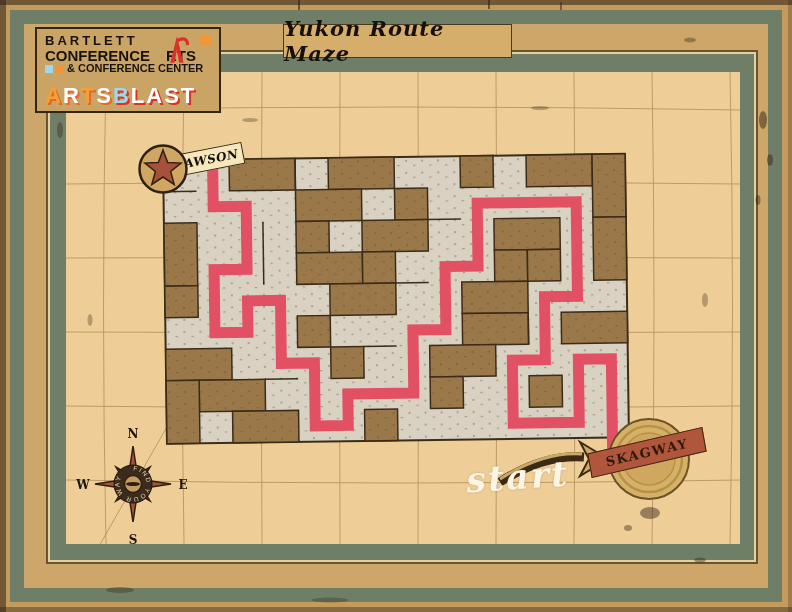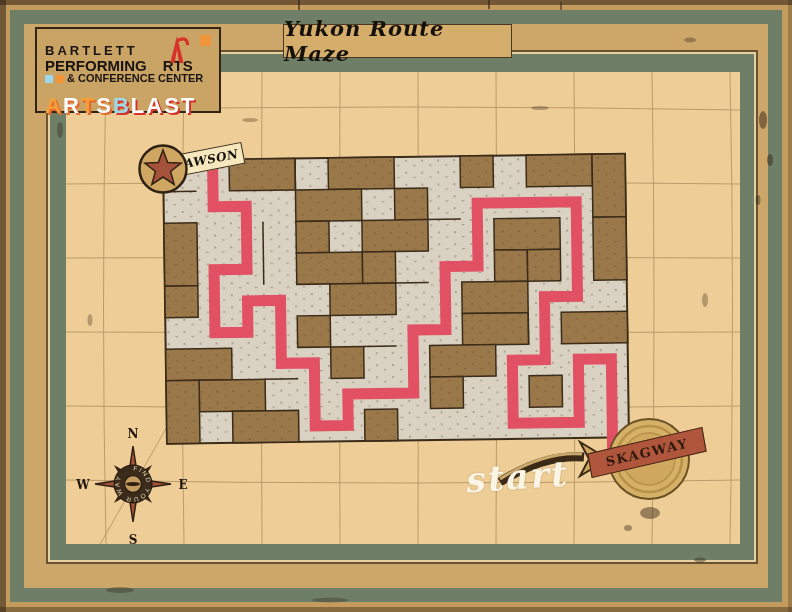--- a/index.html
+++ b/index.html
@@ -11,21 +11,21 @@
   
   .f-outer  {inset:0;background:#c39b5c;}
   .f-teal1  {inset:10px;background:#6f7f67;}
   .f-tan2   {inset:24px;background:#cda769;}
   .f-teal2  {top:52px;right:36px;bottom:50px;left:48px;background:#6f7f67;
              border:2px solid #e6d0a0;outline:2px solid #6b5331;}
   .f-inner  {top:72px;right:52px;bottom:68px;left:66px;background:#eecd96;}
 
   
   .logo-box{left:35px;top:27px;width:186px;height:86px;background:#c9a464;
-            border:2px solid #332513;padding:15px 7px 4px 8px;z-index:6;}
+            border:2px solid #332513;padding:5px 7px 4px 8px;z-index:6;}
   .logo-l1{font-weight:900;font-size:13px;letter-spacing:3px;color:#191310;line-height:14px;}
   .logo-l2{font-weight:900;font-size:15px;letter-spacing:0;color:#191310;line-height:15px;
            display:flex;align-items:flex-end;}
   .logo-l3{font-weight:800;font-size:11px;color:#191310;line-height:11px;display:flex;align-items:center;gap:3px;}
   .logo-l4{font-weight:900;font-size:22px;letter-spacing:2px;line-height:24px;margin-top:10px;white-space:nowrap;}
   .logo-sq{display:inline-block;width:8px;height:8px;}
   .sq-orange{background:#f0953a;}
   .sq-blue{background:#9ed8ea;}
   .logo-sq-tr{right:8px;top:6px;width:11px;height:11px;background:#f0953a;}
 
@@ -105,21 +105,21 @@
   </svg>
 
   <div class="abs logo-box">
     <div class="abs logo-sq-tr"></div>
     <svg class="abs" width="22" height="30" viewBox="0 0 20 27" style="right:30px;top:5px;">
       <path d="M3,26 L9,2 L15,26 L11,26 L9,14 L7,26 Z" fill="#d9322b"></path>
       <path d="M9,6 Q18,1 19,10" stroke="#d9322b" stroke-width="3" fill="none"></path>
     </svg>
     <div class="logo-l1">BARTLETT</div>
     <div class="logo-l2">
-      <span>PERFORMING</span>
+      <span>CONFERENCE</span>
       <span style="width:16px;"></span>
       <span>RTS</span>
     </div>
     <div class="logo-l3">
       <span class="logo-sq sq-blue"></span>
       <span class="logo-sq sq-orange"></span>
       <span>&amp; CONFERENCE CENTER</span>
     </div>
     <div class="logo-l4" id="artsblast"><span style="color: rgb(246, 159, 54); text-shadow: rgb(228, 105, 44) 2px 2px 0px;">A</span><span style="color: rgb(255, 255, 255); text-shadow: rgb(228, 105, 44) 2px 2px 0px;">R</span><span style="color: rgb(246, 159, 54); text-shadow: rgb(228, 105, 44) 2px 2px 0px;">T</span><span style="color: rgb(255, 255, 255); text-shadow: rgb(228, 105, 44) 2px 2px 0px;">S</span><span style="color: rgb(158, 216, 234); text-shadow: rgb(217, 50, 43) 2px 2px 0px;">B</span><span style="color: rgb(255, 255, 255); text-shadow: rgb(217, 50, 43) 2px 2px 0px;">L</span><span style="color: rgb(255, 255, 255); text-shadow: rgb(217, 50, 43) 2px 2px 0px;">A</span><span style="color: rgb(255, 255, 255); text-shadow: rgb(217, 50, 43) 2px 2px 0px;">S</span><span style="color: rgb(255, 255, 255); text-shadow: rgb(217, 50, 43) 2px 2px 0px;">T</span></div>
   </div>

